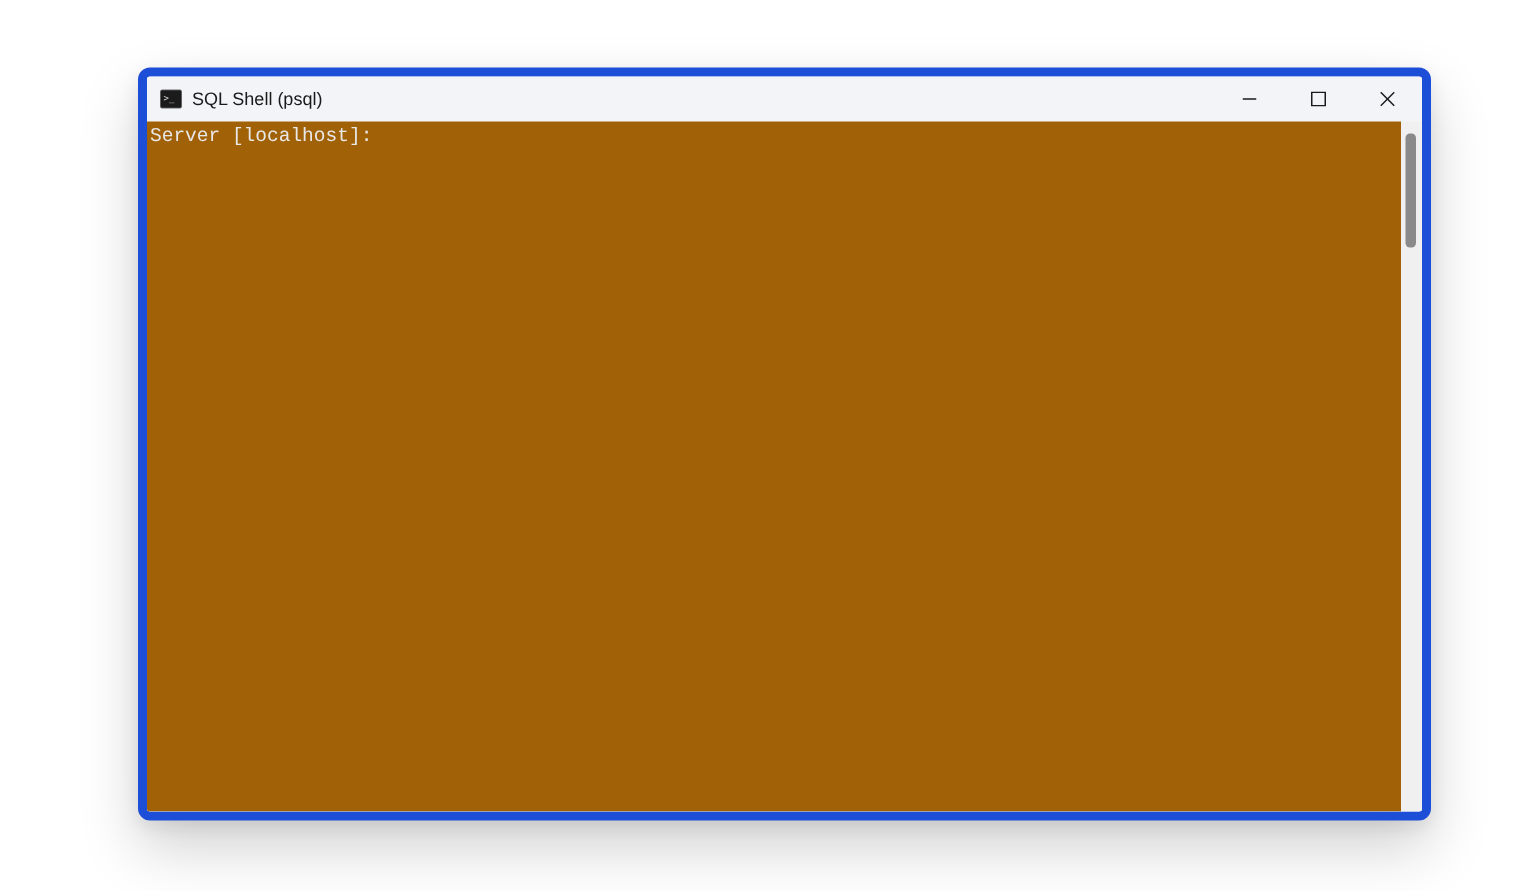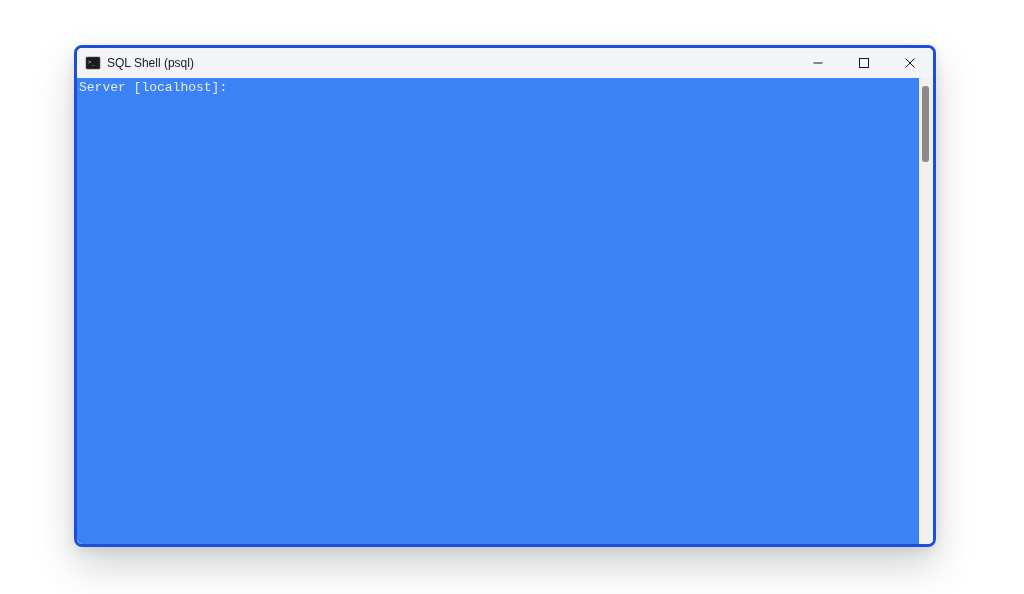--- a/index.html
+++ b/index.html
@@ -10,26 +10,26 @@
     body {
       width: 1024px;
       height: 594px;
       background: #ffffff;
       font-family: "Segoe UI", Tahoma, sans-serif;
       position: relative;
       overflow: hidden;
     }
     .window {
       position: absolute;
-      left: 74px;
+      left: 92px;
       top: 45px;
       width: 862px;
       height: 502px;
       background: #ffffff;
-      border: 3px solid #1d4ed8;
+      border: 6px solid #1d4ed8;
       border-radius: 8px;
       box-shadow: 0 18px 40px rgba(0,0,0,0.18), 0 4px 12px rgba(0,0,0,0.08);
       display: flex;
       flex-direction: column;
       overflow: hidden;
     }
     .titlebar {
       height: 30px;
       background: #f2f4f7;
       display: flex;
@@ -67,21 +67,21 @@
     .win-btn svg { display: block; }
     .client {
       flex: 1;
       display: flex;
       flex-direction: row;
       background: #f6f6f6;
       min-height: 0;
     }
     .terminal {
       flex: 1;
-      background: #3b82f6;
+      background: #a16207;
       color: #e8e8e8;
       font-family: Consolas, "Courier New", monospace;
       font-size: 13px;
       line-height: 16px;
       padding: 2px 0 0 2px;
       white-space: pre;
       overflow: hidden;
     }
     .scrollbar-track {
       width: 14px;

